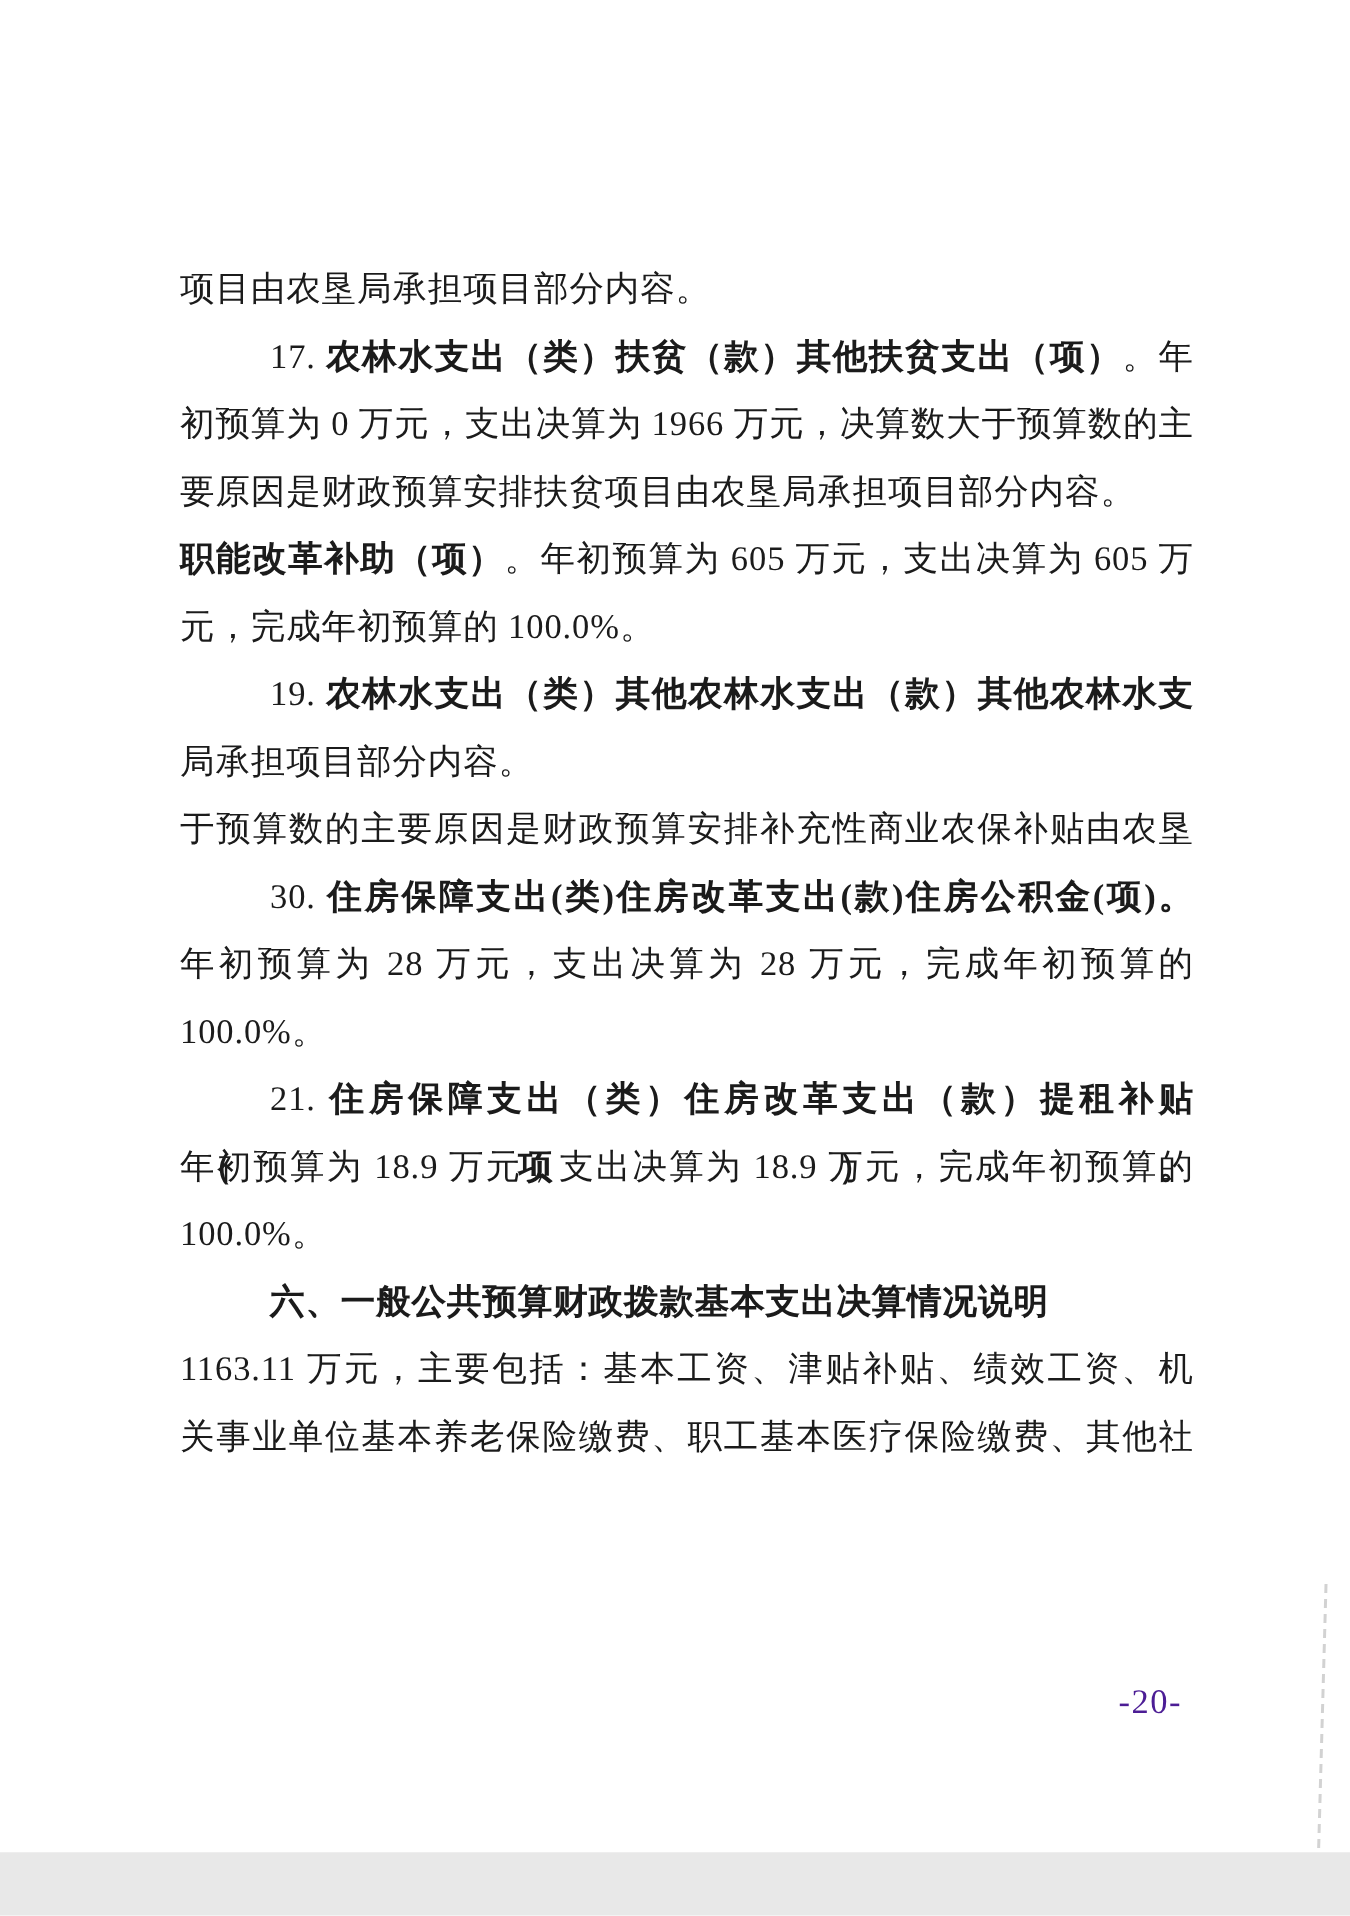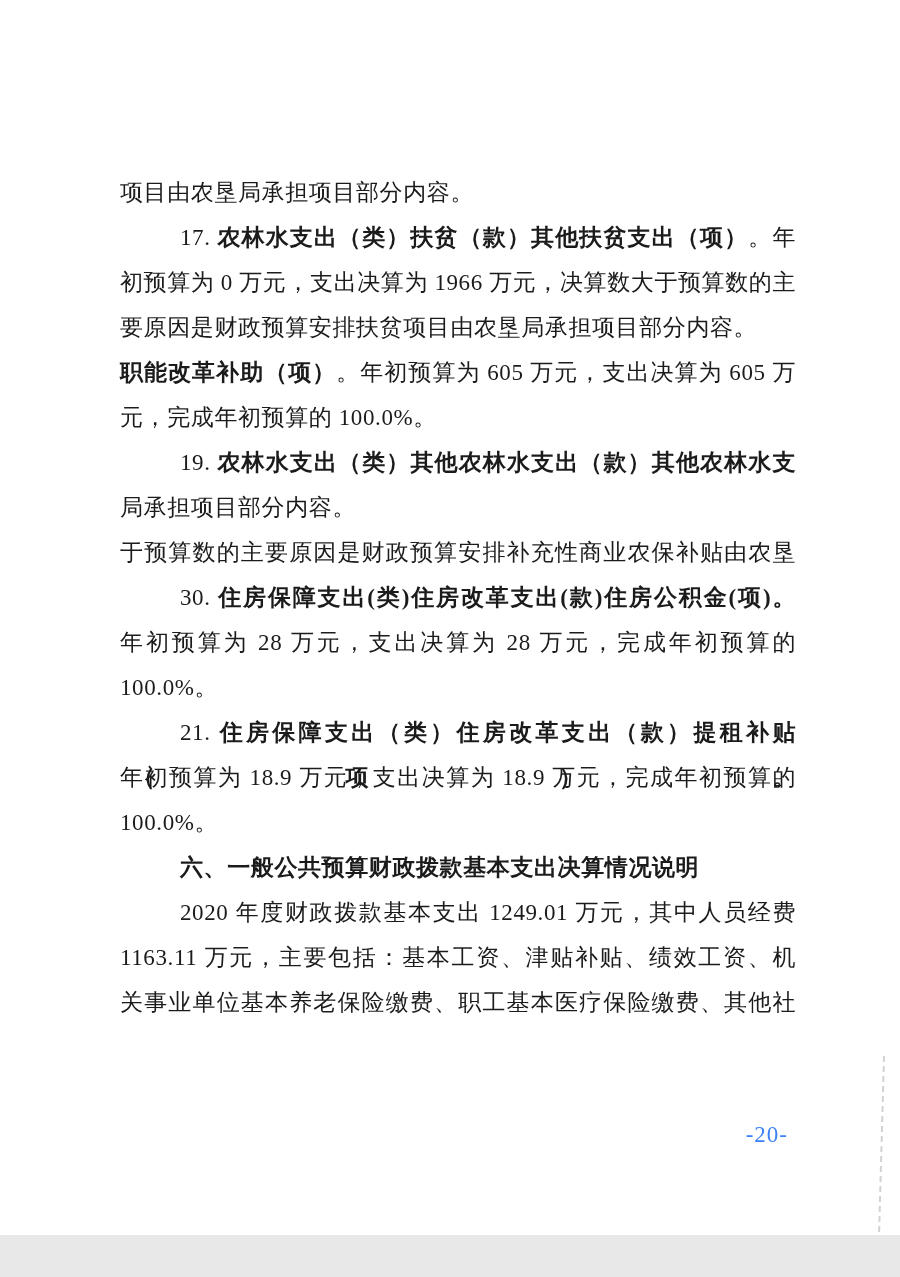--- a/index.html
+++ b/index.html
@@ -41,21 +41,21 @@
     text-justify: inter-ideograph;
   }
   .seg { font-weight: 400; }
   .seg.bold { font-weight: 700; }
   .page-number {
     position: absolute;
     top: 1122px;
     right: 112px;
     font-size: 23px;
     letter-spacing: 1px;
-    color: #3b82f6;
+    color: #4c1d95;
   }
   .scan-artifact {
     position: absolute;
     left: 880px;
     top: 1056px;
     height: 216px;
     width: 0;
     border-left: 2px dashed #c4c4c4;
     opacity: 0.75;
     transform: rotate(1.6deg);
@@ -75,19 +75,18 @@
       <div class="line indent fill"><span class="seg">19. </span><span class="seg bold">农林水支出（类）其他农林水支出（款）其他农林水支</span></div>
       <div class="line"><span class="seg">局承担项目部分内容。</span></div>
       <div class="line fill"><span class="seg">于预算数的主要原因是财政预算安排补充性商业农保补贴由农垦</span></div>
       <div class="line indent fill"><span class="seg">30. </span><span class="seg bold">住房保障支出(类)住房改革支出(款)住房公积金(项)。</span></div>
       <div class="line fill"><span class="seg">年初预算为 28 万元，支出决算为 28 万元，完成年初预算的</span></div>
       <div class="line"><span class="seg">100.0%。</span></div>
       <div class="line indent fill"><span class="seg">21. </span><span class="seg bold">住房保障支出（类）住房改革支出（款）提租补贴（项）。</span></div>
       <div class="line fill"><span class="seg">年初预算为 18.9 万元，支出决算为 18.9 万元，完成年初预算的</span></div>
       <div class="line"><span class="seg">100.0%。</span></div>
       <div class="line indent"><span class="seg bold">六、一般公共预算财政拨款基本支出决算情况说明</span></div>
-      <div class="line indent fill"><span class="seg">2020 年度财政拨款基本支出 1249.01 万元，其中人员经费</span></div>
       <div class="line fill"><span class="seg">1163.11 万元，主要包括：基本工资、津贴补贴、绩效工资、机</span></div>
       <div class="line fill"><span class="seg">关事业单位基本养老保险缴费、职工基本医疗保险缴费、其他社</span></div>
     </div>
   <div class="page-number">-20-</div>
   <div class="scan-artifact"></div>
 </div>
 
 </body></html>

